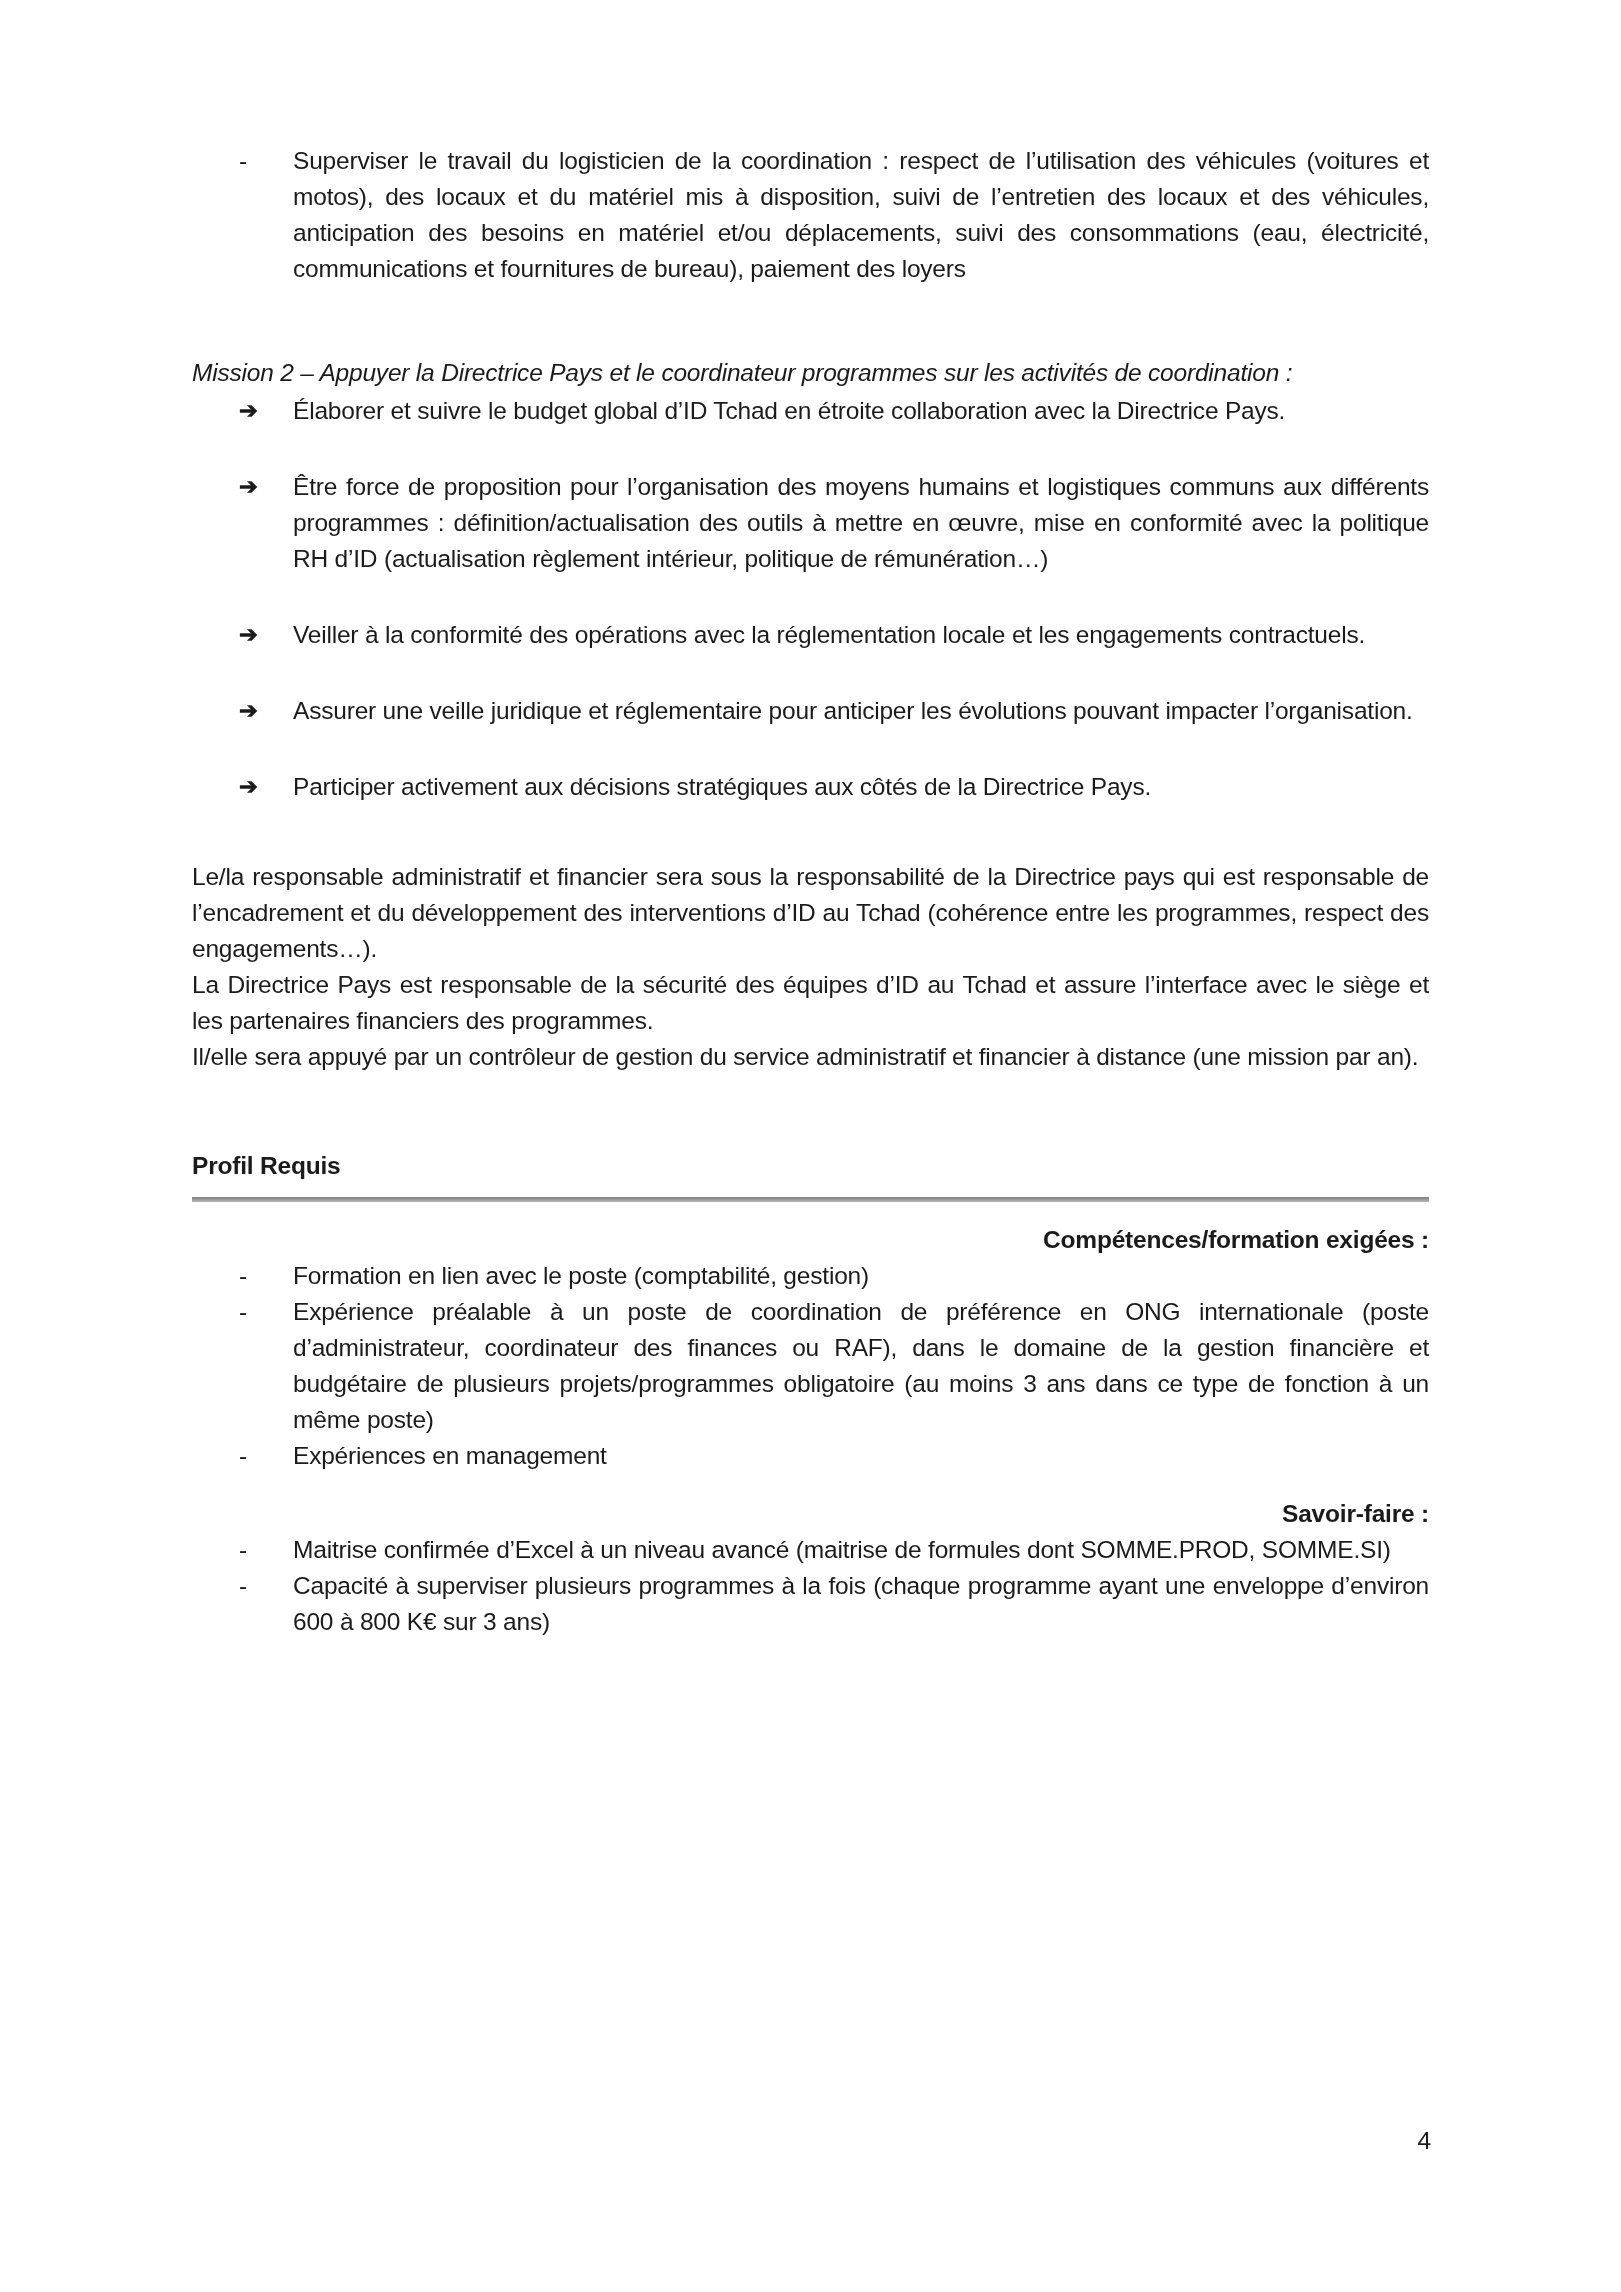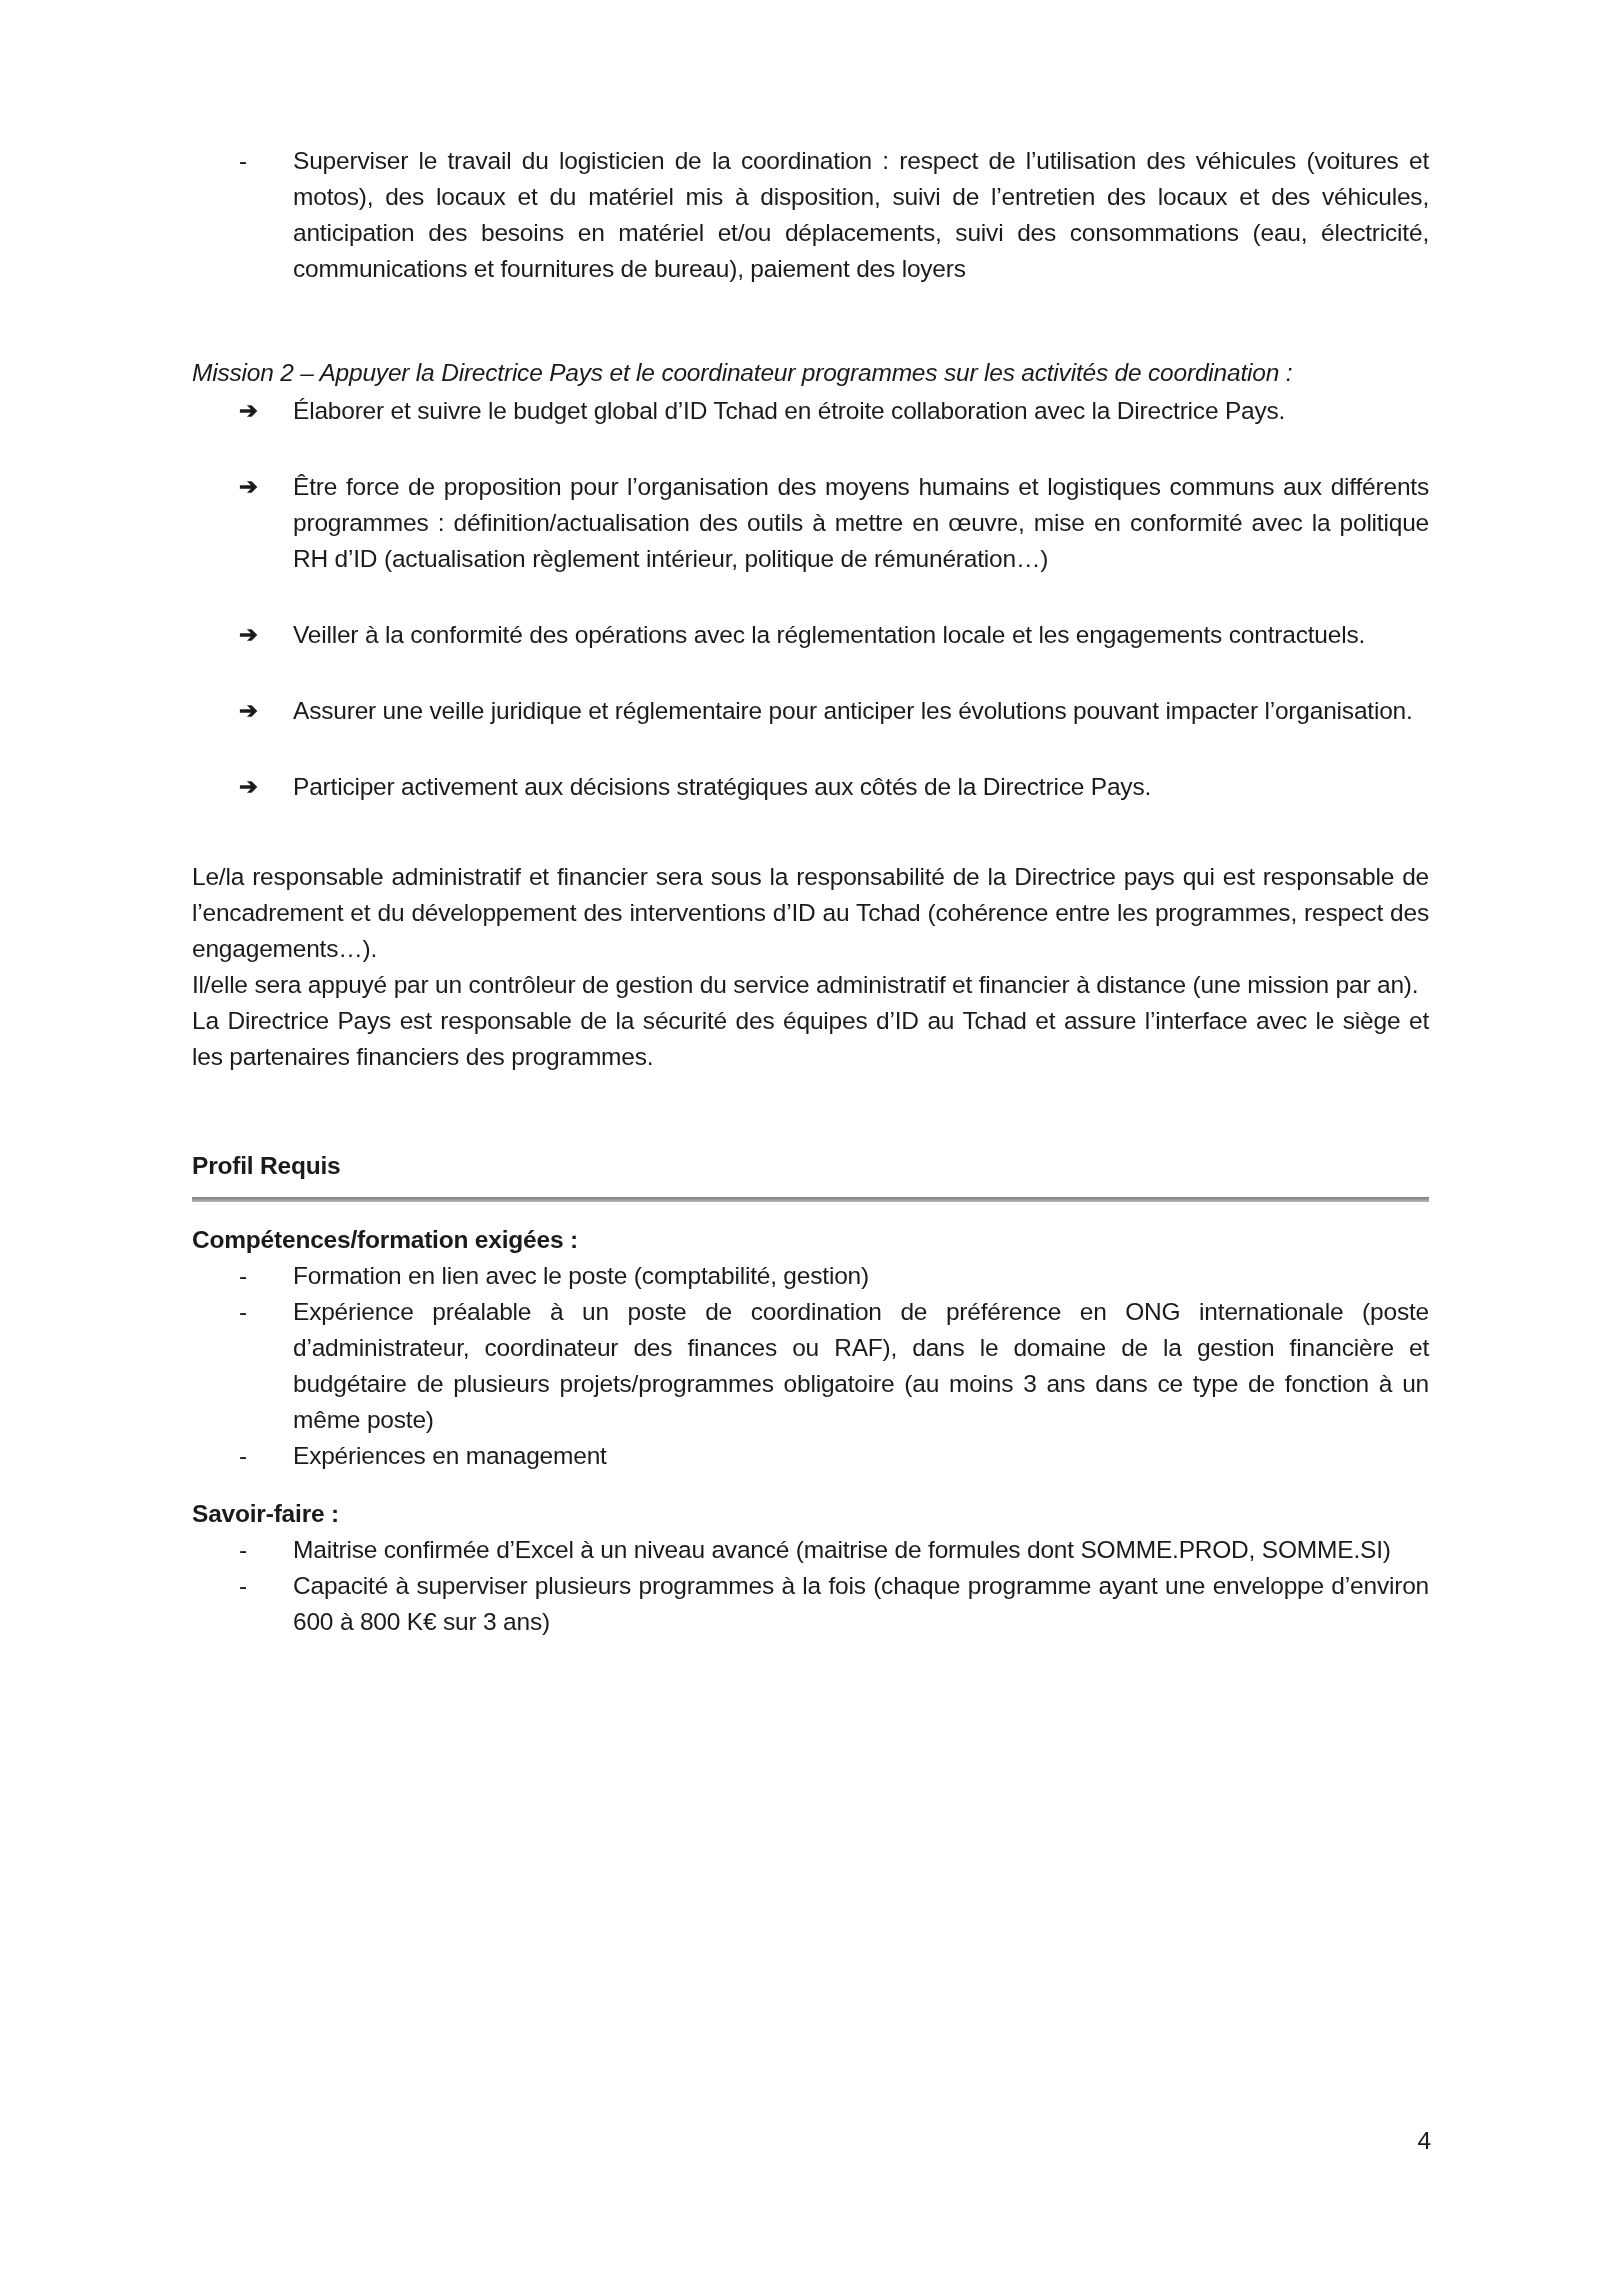--- a/index.html
+++ b/index.html
@@ -50,21 +50,21 @@
   .profil-title {
     font-weight: 700;
     margin-top: 73px;
   }
   .rule {
     height: 4.9px;
     background: linear-gradient(to bottom, #7d7d7d, #b8b8b8);
     margin-top: 12.7px;
     margin-bottom: 20.6px;
   }
-  .sub-heading { font-weight: 700; }
+  .sub-heading { font-weight: 700; text-align: right; }
   .sub-heading.savoir { margin-top: 22px; }
 
   .page-number {
     position: absolute;
     top: 2123px;
     right: 190px;
     font-size: 24.5px;
   }
 </style>
 </head>
@@ -96,22 +96,22 @@
       <span class="marker">➔</span>
       <span class="text">Assurer une veille juridique et réglementaire pour anticiper les évolutions pouvant impacter l’organisation.</span>
     </div>
     <div class="item arrow-item last">
       <span class="marker">➔</span>
       <span class="text">Participer activement aux décisions stratégiques aux côtés de la Directrice Pays.</span>
     </div>
 
     <div class="body-paragraphs">
       <p>Le/la responsable administratif et financier sera sous la responsabilité de la Directrice pays qui est responsable de l’encadrement et du développement des interventions d’ID au Tchad (cohérence entre les programmes, respect des engagements…).</p>
+      <p>La Directrice Pays est responsable de la sécurité des équipes d’ID au Tchad et assure l’interface avec le siège et les partenaires financiers des programmes.</p>
       <p>Il/elle sera appuyé par un contrôleur de gestion du service administratif et financier à distance (une mission par an).</p>
-      <p>La Directrice Pays est responsable de la sécurité des équipes d’ID au Tchad et assure l’interface avec le siège et les partenaires financiers des programmes.</p>
     </div>
 
     <p class="profil-title">Profil Requis</p>
     <div class="rule"></div>
 
     <p class="sub-heading">Compétences/formation exigées :</p>
     <div class="item dash-item">
       <span class="marker">-</span>
       <span class="text">Formation en lien avec le poste (comptabilité, gestion)</span>
     </div>

